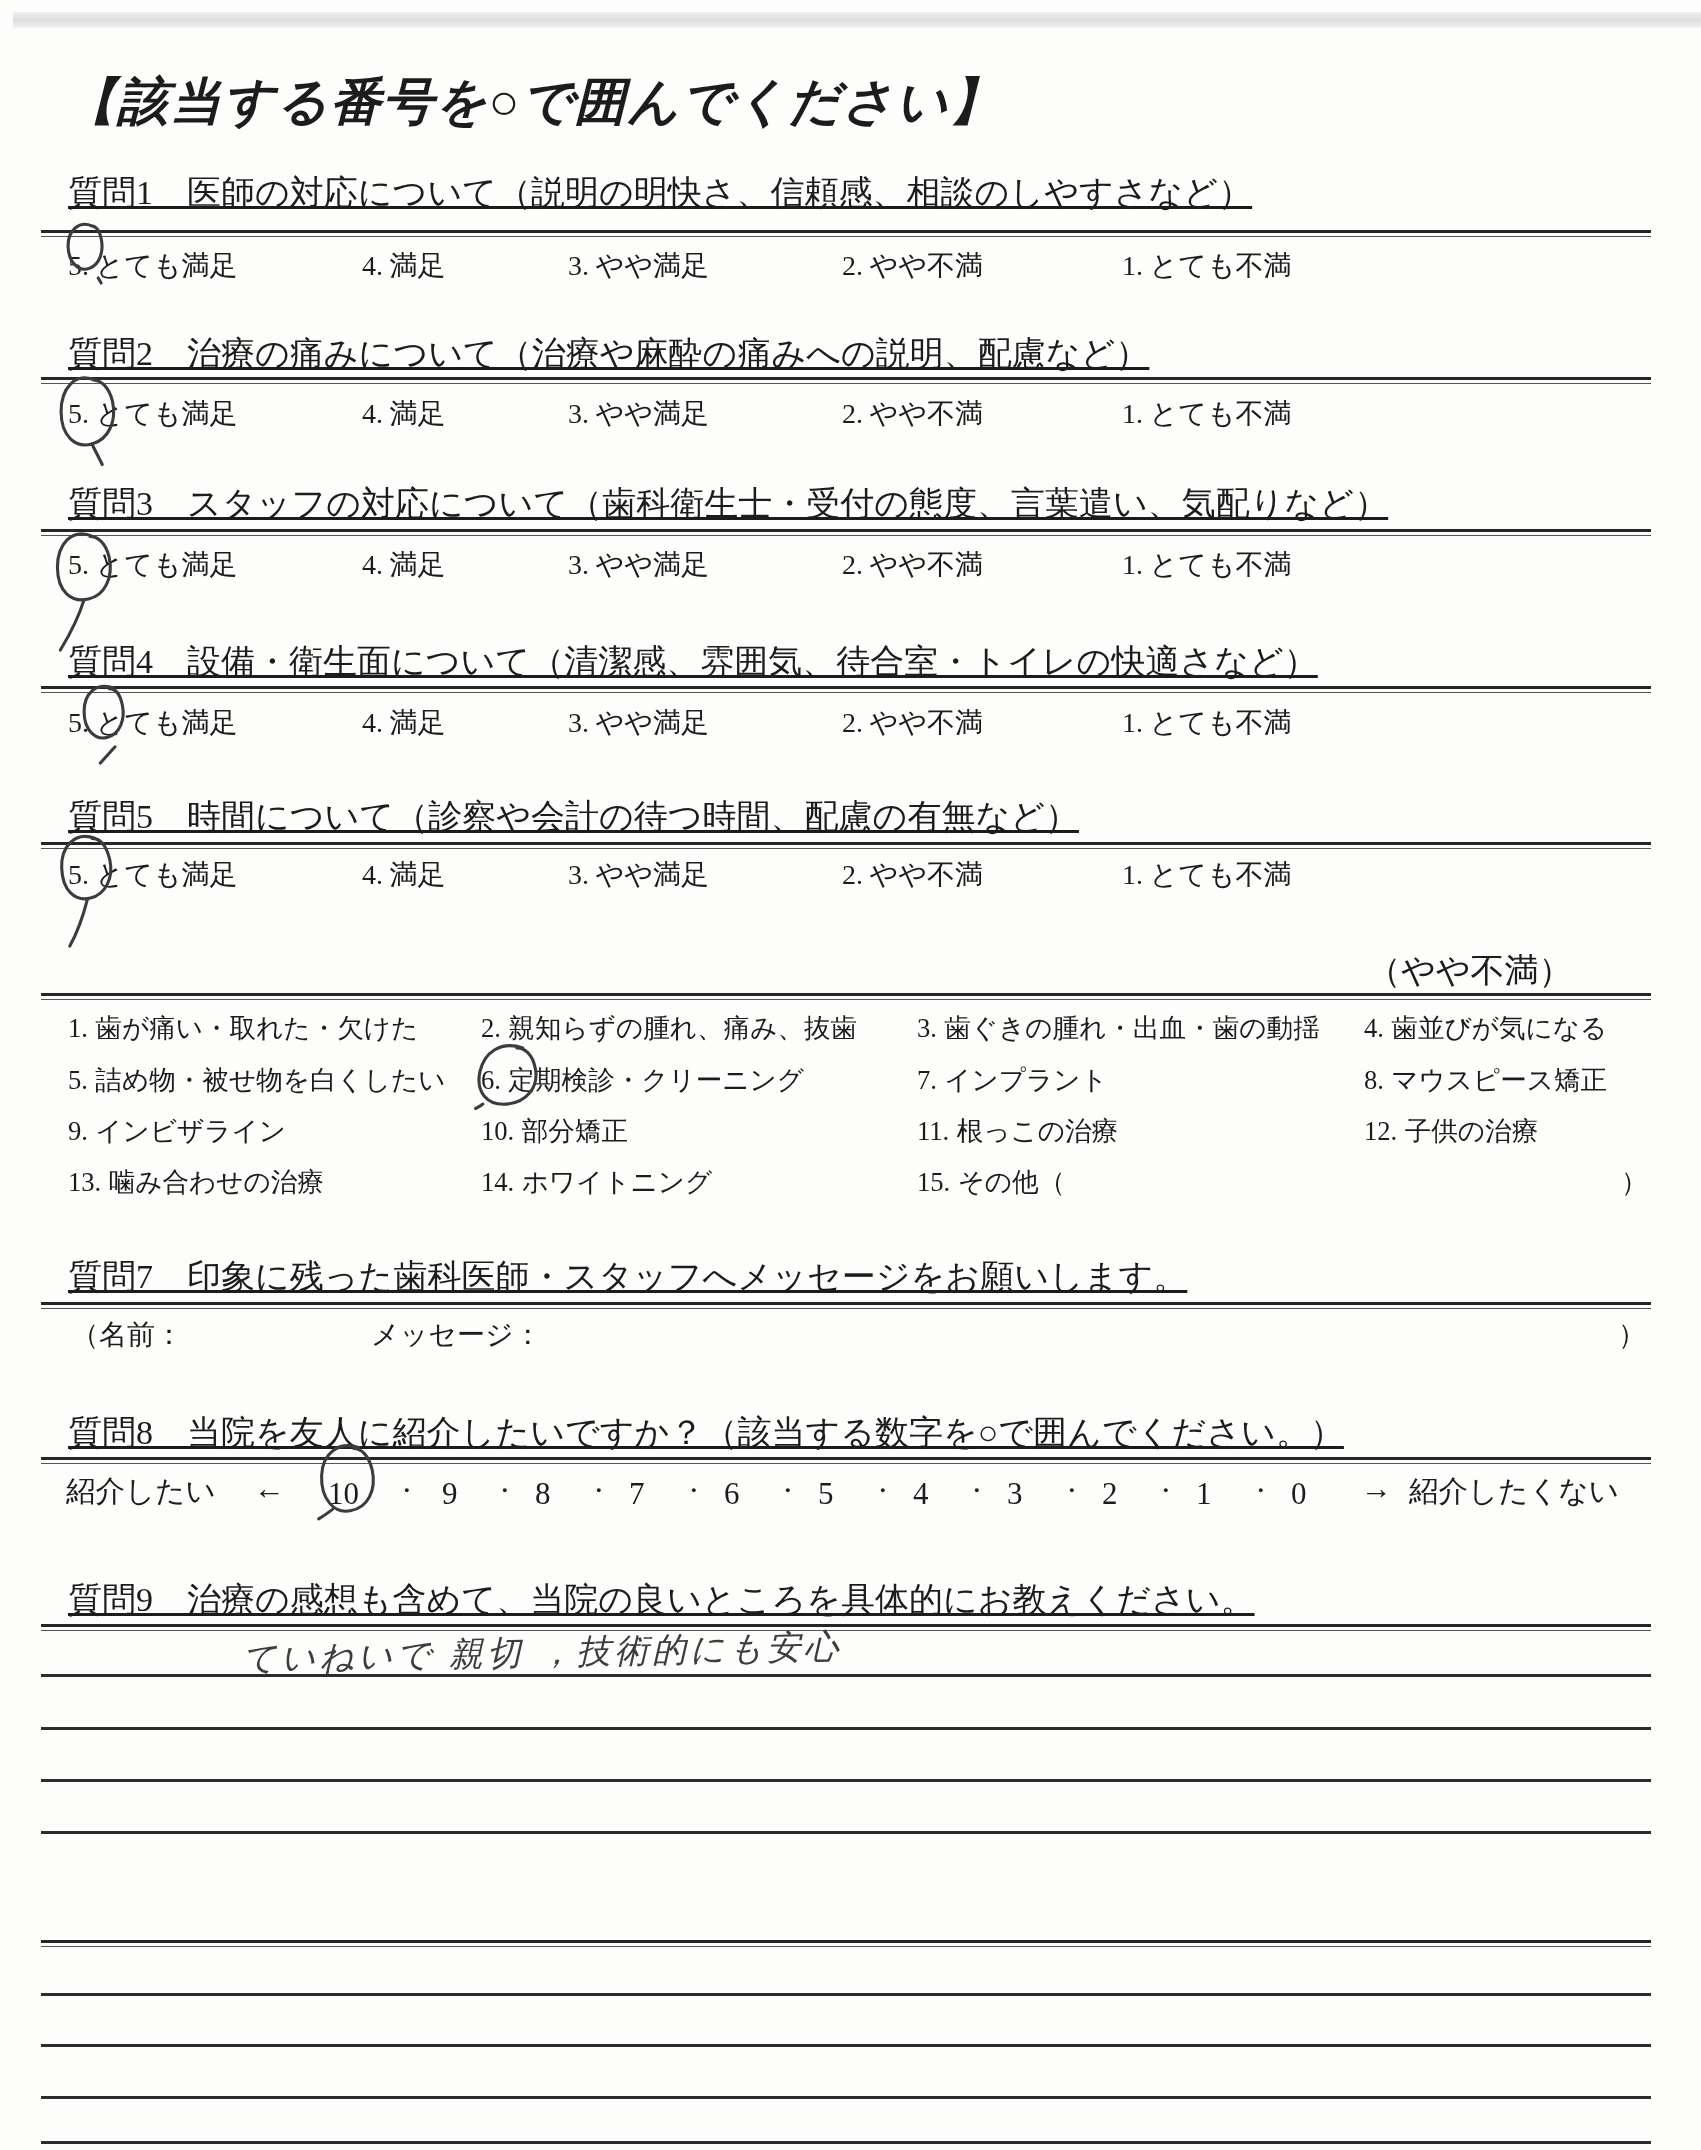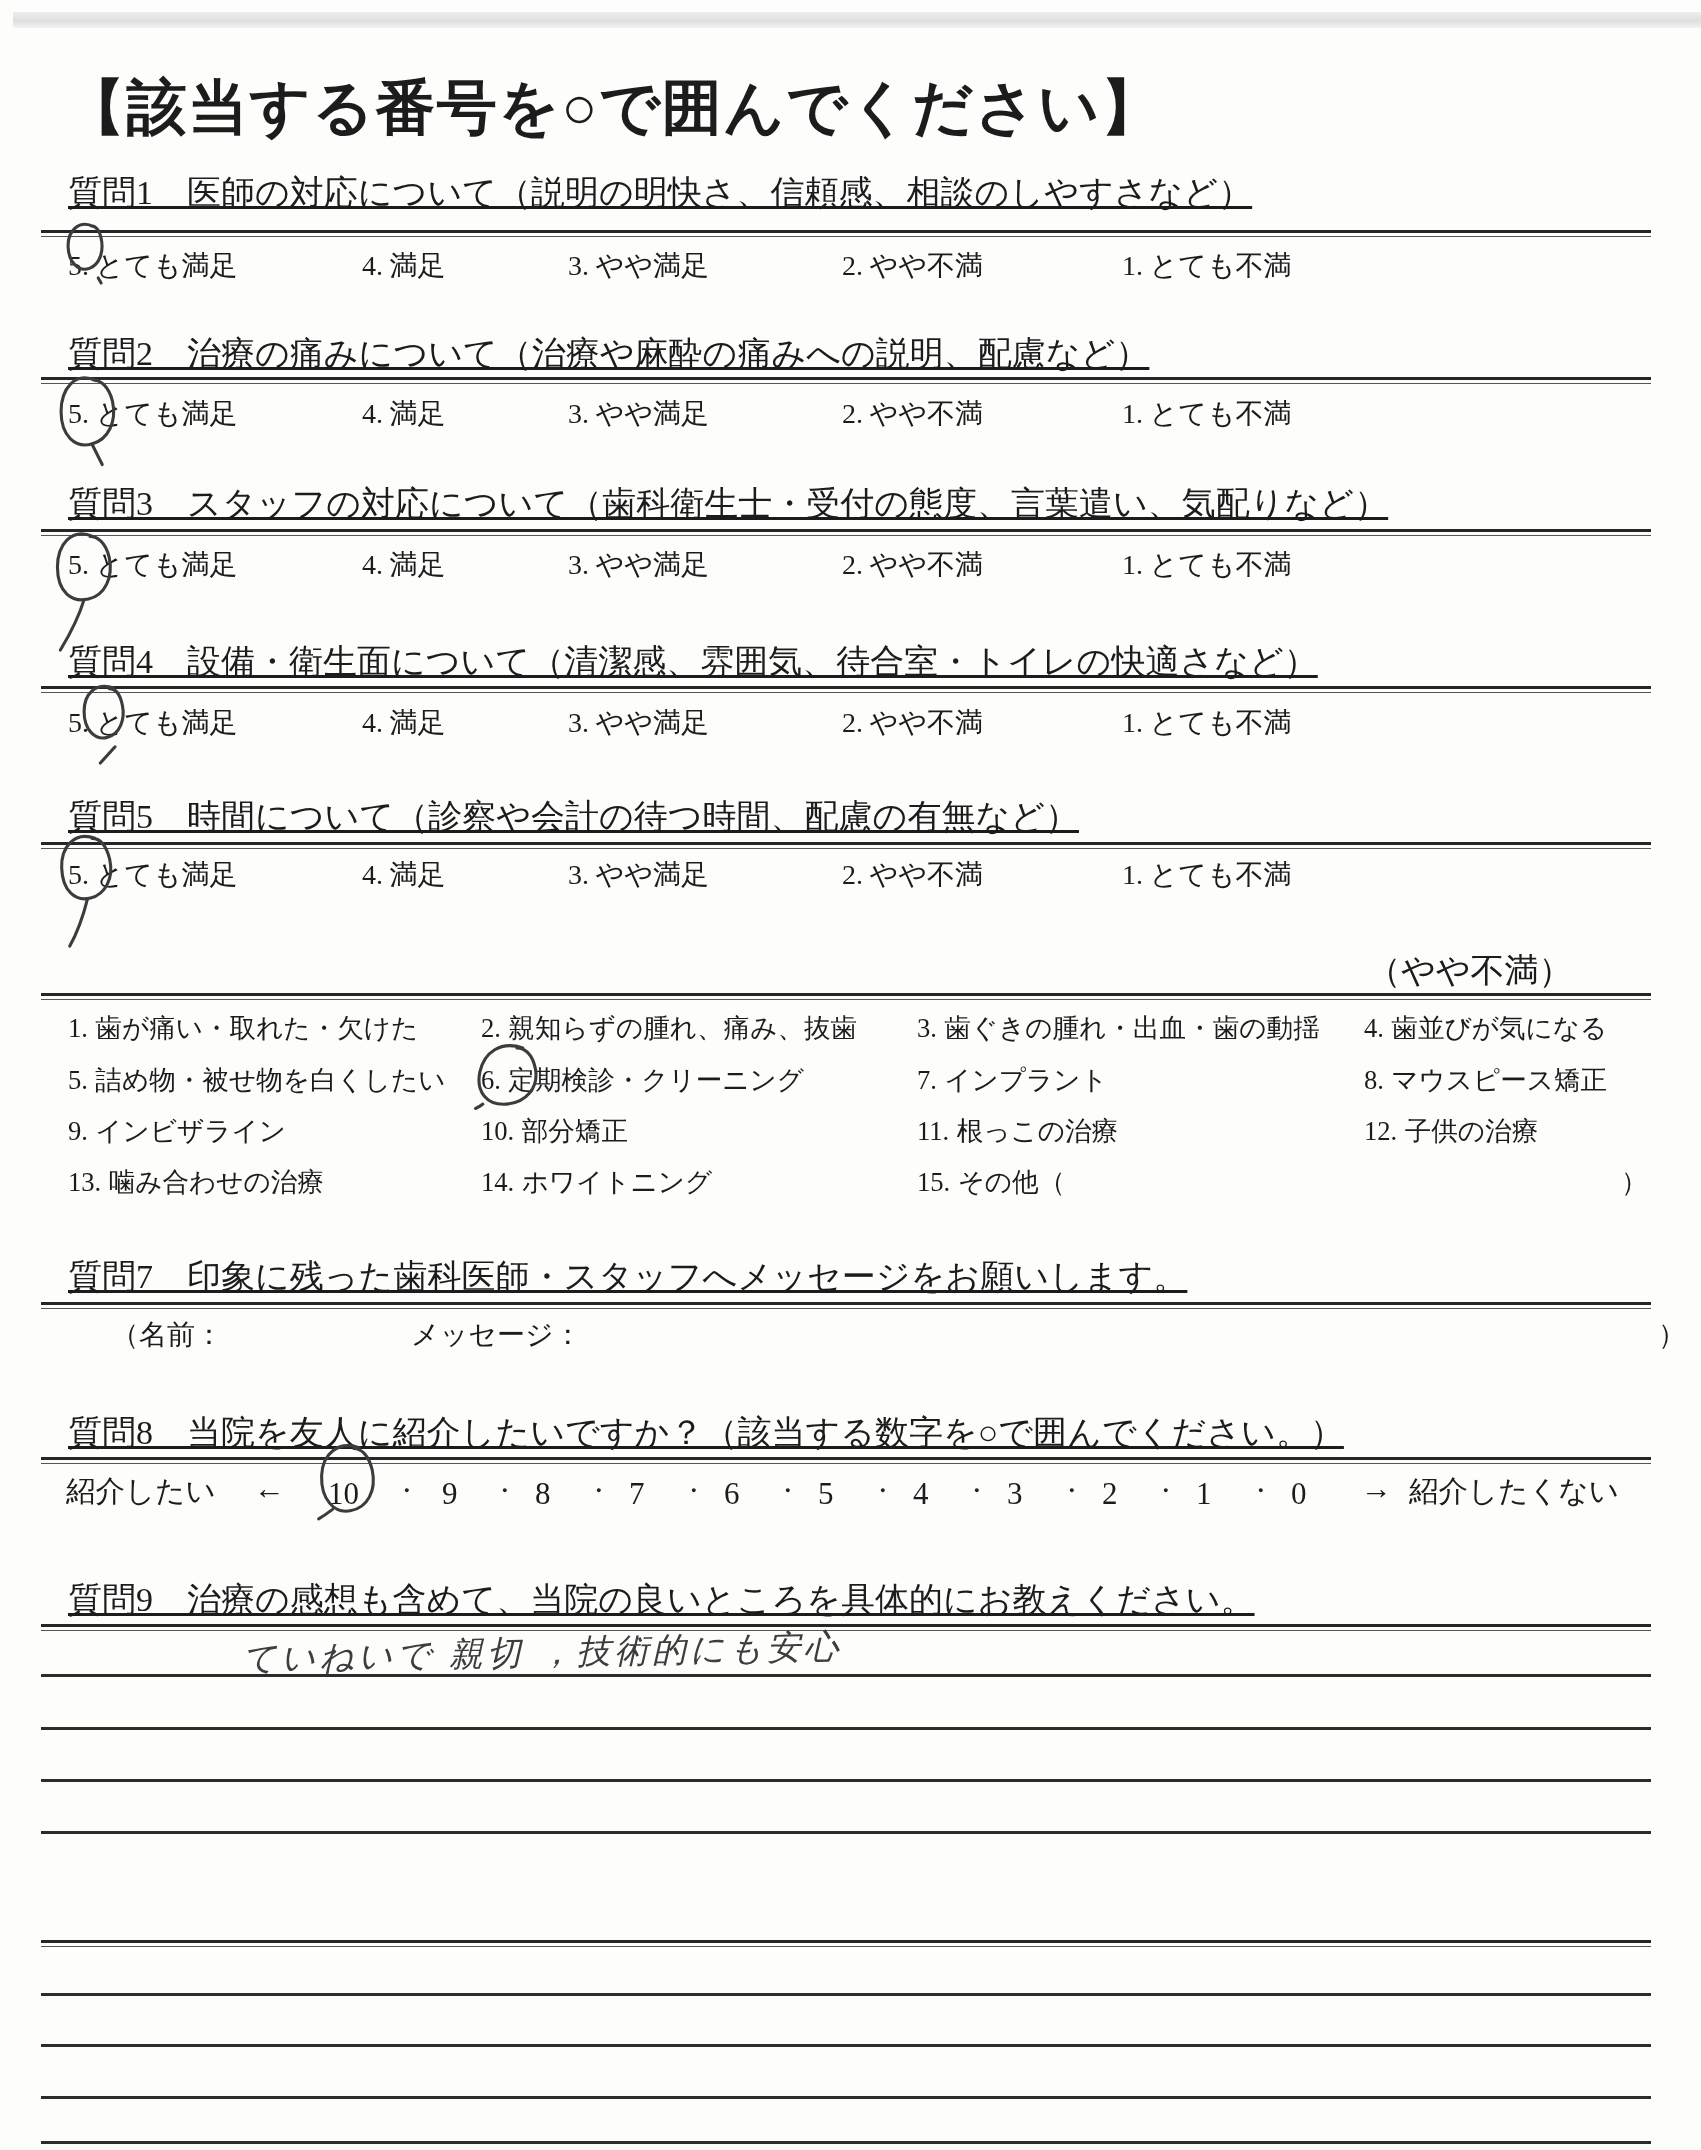--- a/index.html
+++ b/index.html
@@ -2,32 +2,32 @@
 <html style="font-size:11.8px"><head>
 <meta charset="utf-8">
 <style>
   html,body{margin:0;padding:0;background:#ffffff;}
   .page{
     position:relative;width:1701px;height:2151px;background:#fdfdfc;
     font-family:"Liberation Serif","DejaVu Serif",serif;color:#1c1c1c;overflow:hidden;
   }
   .band{position:absolute;left:13.3px;top:11.8px;width:1688px;height:16px;
     background:linear-gradient(#efeff1,#dededf 55%,#f3f3f4);}
-  .main-title{position:absolute;left:65px;top:68px;font-size:60px;font-weight:700;
-    letter-spacing:1.5px;white-space:nowrap;}
+  .main-title{position:absolute;left:65px;top:68px;font-size:51px;font-weight:700;
+    letter-spacing:1.5px;white-space:nowrap;font-style:italic;}
   .qtitle{position:absolute;left:68px;font-size:34px;white-space:nowrap;text-decoration:underline;}
   .qnote{position:absolute;font-size:34px;white-space:nowrap;}
   .rule{position:absolute;left:41px;width:1610px;height:7.4px;box-sizing:border-box;
     border-top:3.7px solid #262626;border-bottom:1.5px solid #555;}
   .ansline{position:absolute;left:41px;width:1610px;height:3px;background:#2c2c2c;}
   .opt{position:absolute;white-space:nowrap;font-size:28px;}
   .opt .num{display:inline-block;margin-right:6.6px;}
   .q6item{position:absolute;white-space:nowrap;font-size:26.6px;}
   .q6item .num{display:inline-block;margin-right:7.4px;}
-  .q7text{position:absolute;white-space:nowrap;font-size:28px;margin-left:40px;}
+  .q7text{position:absolute;white-space:nowrap;font-size:28px;}
   .scale-label{position:absolute;white-space:nowrap;font-size:29.5px;}
   .scale-num{position:absolute;white-space:nowrap;font-size:31px;margin-top:7px;}
   .scale-dot{position:absolute;white-space:nowrap;font-size:25px;color:#222;}
   .scale-arrow{position:absolute;white-space:nowrap;font-size:31px;}
   .hand{position:absolute;font-family:"DejaVu Sans",sans-serif;font-style:italic;
     color:#3d3d3d;font-size:34px;letter-spacing:3.7px;white-space:nowrap;
     transform:rotate(-1.2deg);}
   .circ{position:absolute;overflow:visible;}
   .circ path{fill:none;stroke:#3c3c3c;stroke-width:4.2;stroke-linecap:round;}
 </style>

